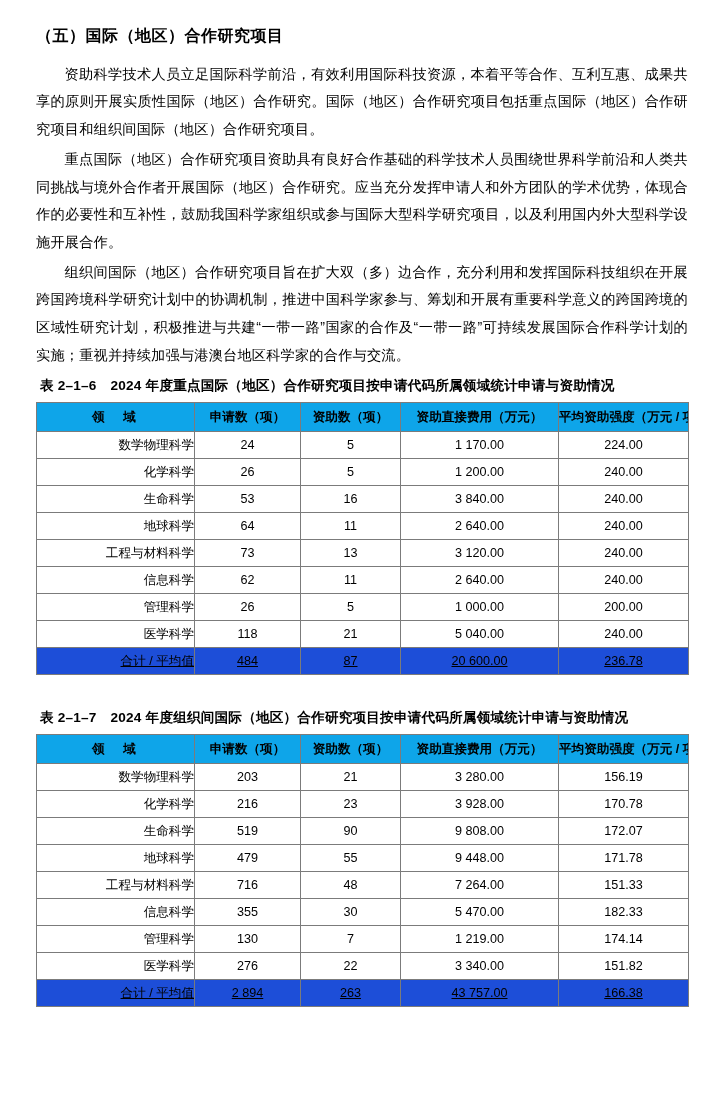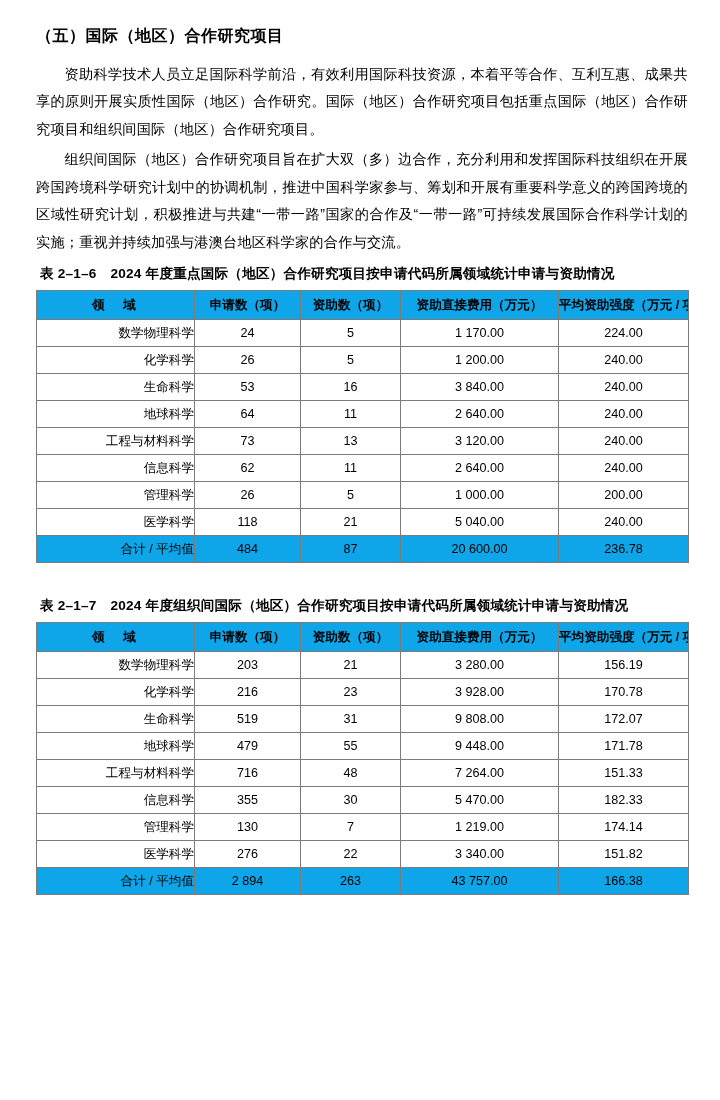--- a/index.html
+++ b/index.html
@@ -85,37 +85,39 @@
     letter-spacing: 3px;
   }
   table.data td.label {
     text-align: right;
     padding-left: 10px;
   }
   table.data td.num {
     text-align: center;
   }
   table.data tbody tr.total td {
-    background: #0ea5e9;
+    background: #1d4ed8;
+    text-decoration: underline;
   }
   col.c0 { width: 158px; }
   col.c1 { width: 106px; }
   col.c2 { width: 100px; }
   col.c3 { width: 158px; }
   col.c4 { width: 130px; }
   .spacer-between-tables { height: 26px; }
 </style>
 </head>
 <body>
 
 <div class="page">
 
   <h1 class="section-title">（五）国际（地区）合作研究项目</h1>
 
   <p class="para">资助科学技术人员立足国际科学前沿，有效利用国际科技资源，本着平等合作、互利互惠、成果共享的原则开展实质性国际（地区）合作研究。国际（地区）合作研究项目包括重点国际（地区）合作研究项目和组织间国际（地区）合作研究项目。</p>
+  <p class="para">重点国际（地区）合作研究项目资助具有良好合作基础的科学技术人员围绕世界科学前沿和人类共同挑战与境外合作者开展国际（地区）合作研究。应当充分发挥申请人和外方团队的学术优势，体现合作的必要性和互补性，鼓励我国科学家组织或参与国际大型科学研究项目，以及利用国内外大型科学设施开展合作。</p>
   <p class="para tight">组织间国际（地区）合作研究项目旨在扩大双（多）边合作，充分利用和发挥国际科技组织在开展跨国跨境科学研究计划中的协调机制，推进中国科学家参与、筹划和开展有重要科学意义的跨国跨境的区域性研究计划，积极推进与共建“一带一路”国家的合作及“一带一路”可持续发展国际合作科学计划的实施；重视并持续加强与港澳台地区科学家的合作与交流。</p>
 
 
   <div class="table-block">
     <div class="table-caption">
       <span class="capnum">表 2–1–6</span><span>2024 年度重点国际（地区）合作研究项目按申请代码所属领域统计申请与资助情况</span>
     </div>
     <table class="data">
       <colgroup>
         <col class="c0">
@@ -235,21 +237,21 @@
         <tr>
           <td class="label">化学科学</td>
           <td class="num">216</td>
           <td class="num">23</td>
           <td class="num">3 928.00</td>
           <td class="num">170.78</td>
         </tr>
         <tr>
           <td class="label">生命科学</td>
           <td class="num">519</td>
-          <td class="num">31</td>
+          <td class="num">90</td>
           <td class="num">9 808.00</td>
           <td class="num">172.07</td>
         </tr>
         <tr>
           <td class="label">地球科学</td>
           <td class="num">479</td>
           <td class="num">55</td>
           <td class="num">9 448.00</td>
           <td class="num">171.78</td>
         </tr>

